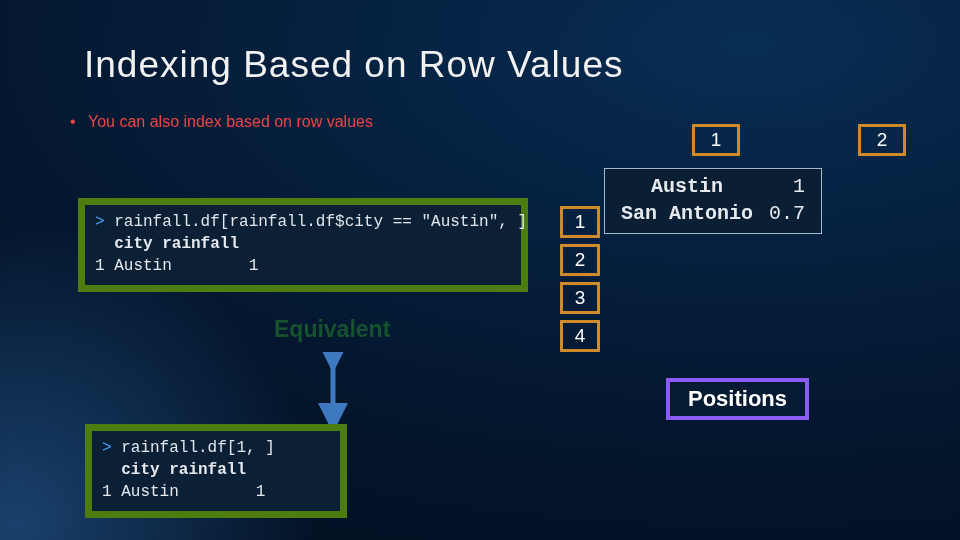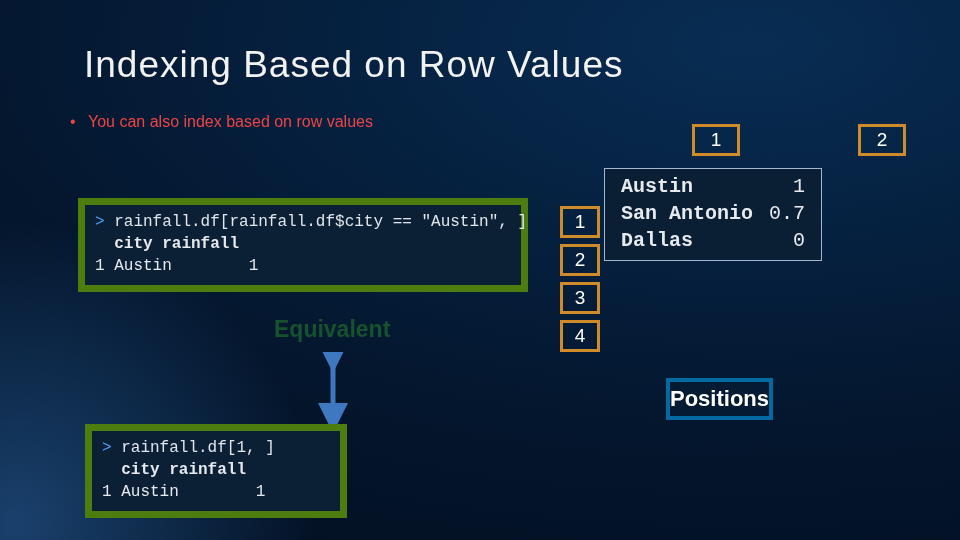--- a/index.html
+++ b/index.html
@@ -9,37 +9,37 @@
   }
   .corner-glow{position:absolute;left:-60px;bottom:-60px;width:420px;height:420px;
     background:radial-gradient(circle at 18% 82%,rgba(70,160,255,.34),rgba(70,160,255,0) 62%);
     pointer-events:none}
   .title{position:absolute;left:84px;top:44px;font-size:37px;letter-spacing:1px;color:#f2f2f2}
   .bullet{position:absolute;left:88px;top:112px;font-size:16px;color:#ef4444;line-height:1.25}
   .bullet::before{content:"•";position:absolute;left:-18px;top:0}
   .equiv-label{position:absolute;left:274px;top:316px;font-size:23px;font-weight:bold;color:#14532d}
   .arrow-wrap{position:absolute;left:316px;top:352px}
   .positions-label{position:absolute;left:666px;top:378px;font-size:22px;font-weight:bold;
-    padding:4px 0;border:4px solid #0369a1;background:#041b33;color:#fff}
+    padding:4px 18px;border:4px solid #8b5cf6;background:#041b33;color:#fff}
 
   .code-box{position:absolute;background:#0b1f35;border:7px solid #4d7c0f;
     font-family:Consolas,'Courier New',monospace;font-size:16px;padding:6px 10px 8px;white-space:pre;line-height:1.38}
   .prompt{color:#4aa3ff}
   .kw{color:#e0e6ec}
   .hdr{color:#e6e9ee;font-weight:bold}
   .row{color:#e6e9ee}
 
   .num-box{position:absolute;border:3px solid #cf8a2a;color:#fff;font-size:19px;
     text-align:center;line-height:26px;height:26px}
   .table-box{position:absolute;background:#0a1e34;border:1px solid #a0b9d1;
     font-family:Consolas,'Courier New',monospace;color:#e6eaee;padding:4px 8px 6px}
   table.data{border-collapse:collapse;font-size:20px}
   table.data th{color:#e6eaee;font-weight:bold;padding:2px 8px}
   table.data td{padding:2px 8px;text-align:right}
-  table.data td.city{text-align:left;color:#e6eaee;font-weight:bold}
+  table.data td.city{text-align:center;color:#e6eaee;font-weight:bold}
 </style>
 </head>
 <body>
 <div class="corner-glow"></div>
 
 <div class="title">Indexing Based on Row Values</div>
 <div class="bullet">You can also index based on row
 values</div>
 
 <div class="code-box" style="left:78px;top:198px;width:416px"><span class="prompt">&gt; </span><span class="kw">rainfall.df[rainfall.df$city == "Austin", ]</span>
@@ -75,21 +75,17 @@
   <table class="data">
     <tbody>
     <tr>
       <td class="city">Austin</td>
       <td>1</td>
     </tr>
     <tr>
       <td class="city">San Antonio</td>
       <td>0.7</td>
     </tr>
-    <tr>
-      <td class="city">Dallas</td>
-      <td>0</td>
-    </tr>
   </tbody>
     </table>
 </div>
 
 <div class="positions-label">Positions</div>
 
 </body></html>

